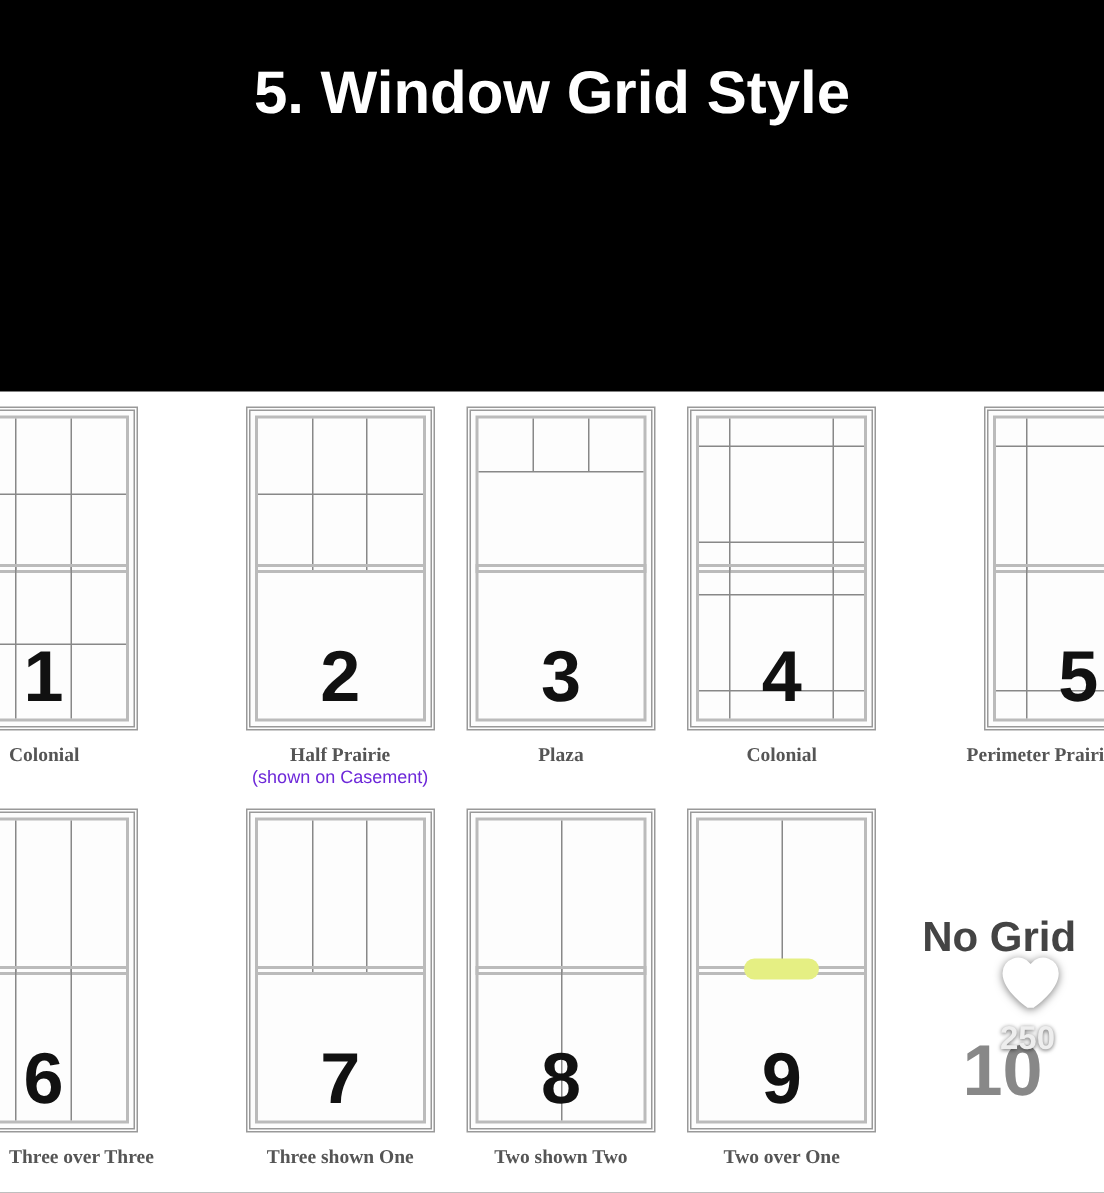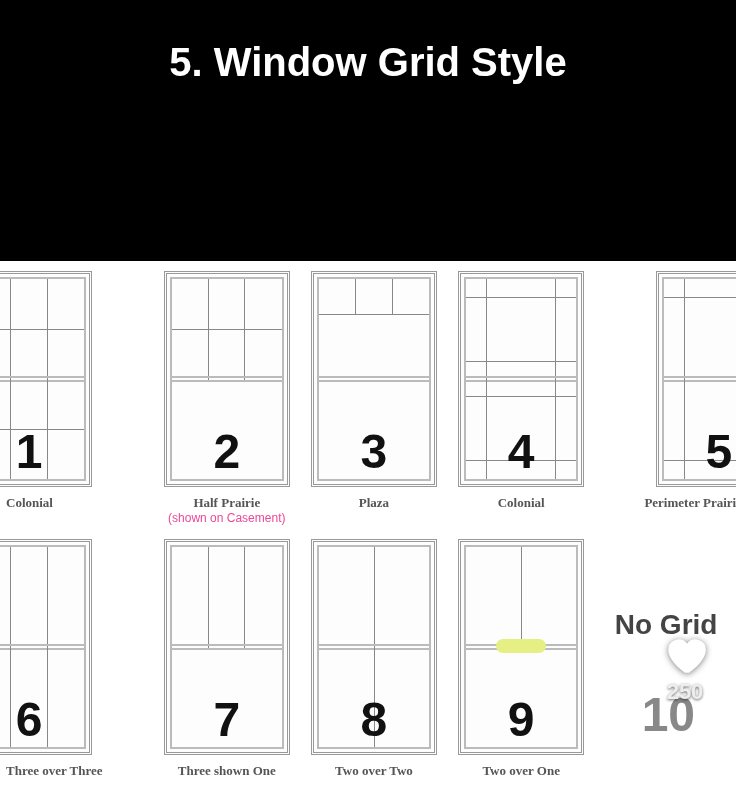--- a/index.html
+++ b/index.html
@@ -11,21 +11,21 @@
   .card{text-align:center;flex:0 0 20%;position:relative;}
   .win{position:relative;margin:0 auto;width:120px;height:210px;border:3px double #999;background:#fdfdfd;}
   .sash{position:absolute;left:3px;right:3px;border:2px solid #bbb;}
   .top{top:3px;height:48%;}
   .bot{bottom:3px;height:48%;}
   .grid{position:absolute;background:#888;}
   .h{height:1px;left:0;right:0;}
   .v{width:1px;top:0;bottom:0;}
   .num{position:absolute;bottom:8px;left:0;right:0;font-size:48px;font-weight:700;color:#111;text-align:center;line-height:1;}
   .lab{font-size:13px;color:#555;font-weight:600;margin-top:8px;font-family:Liberation Serif, serif;}
-  .sub{font-size:12px;color:#ec4899;}
+  .sub{font-size:12px;color:#6d28d9;}
   .row2{margin-top:14px;}
   
   .row .card:first-child .win{margin-left:-40px;}
   .row .card:last-child .win{margin-right:-40px;}
   .row .card:first-child{text-align:left;padding-left:6px;}
   .row .card:last-child{text-align:right;padding-right:6px;}
   .nogrid{font-size:28px;color:#444;font-weight:600;margin-top:70px;text-align:left;padding-left:20px;}
   
   .like{position:absolute;right:26px;bottom:90px;text-align:center;}
   .heart svg{width:50px;height:50px;filter:drop-shadow(0 1px 3px rgba(0,0,0,.5));}
@@ -154,21 +154,21 @@
     <div class="card">
       <div class="win">
         <div class="sash top">
           <div class="grid v" style="left:50%"></div>
         </div>
         <div class="sash bot">
           <div class="grid v" style="left:50%"></div>
         </div>
         <div class="num">8</div>
       </div>
-      <div class="lab">Two over Two</div>
+      <div class="lab">Two shown Two</div>
     </div>
 
     <div class="card">
       <div class="win">
         <div class="sash top">
           <div class="grid v" style="left:50%"></div>
         </div>
         <div class="sash bot"></div>
         <div class="highlight"></div>
         <div class="num">9</div>

